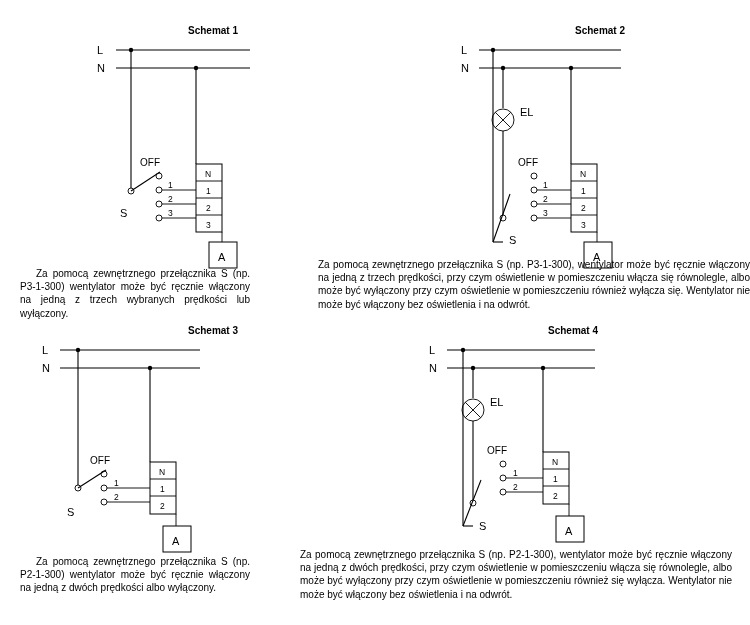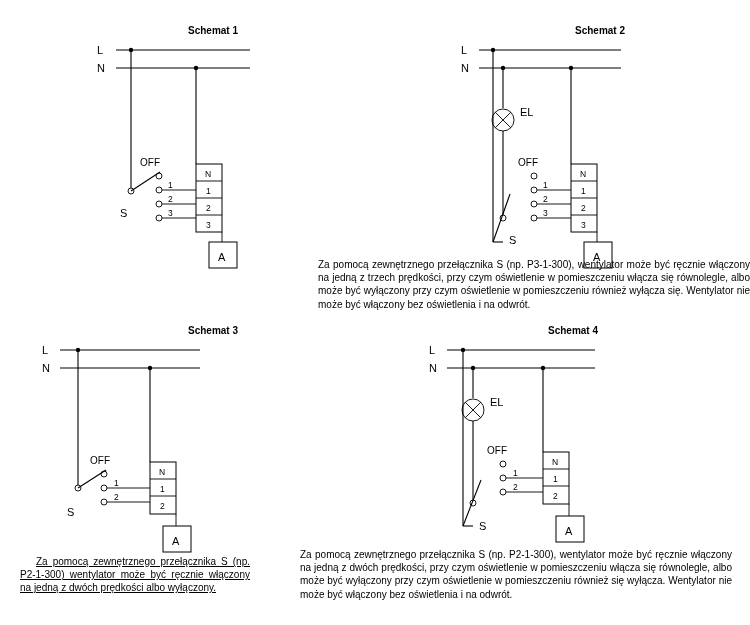--- a/index.html
+++ b/index.html
@@ -135,20 +135,21 @@
       <line class="thin" x1="222" y1="196" x2="222" y2="206"></line>
       <rect class="box" x="209" y="206" width="28" height="26"></rect>
       <text class="lbl" x="218" y="225">A</text>
 
       <text class="lbl" x="120" y="181">S</text>
 
       <text class="lbl" x="97" y="18">L</text>
       <text class="lbl" x="97" y="36">N</text>
     </svg>
 
+    <div class="caption" style="left:20px; top:267px; width:230px;"><span class="indent"></span><span>Za pomocą zewnętrznego przełącznika S (np. P3-1-300) wentylator może być ręcznie włączony na jedną z trzech wybranych prędkości lub wyłączony.</span></div>
   </div>
 
   <div class="panel" style="left:375px; top:0px; width:375px; height:312px;">
 
     <div class="panel-title" style="left:170px; top:25px;text-align:right;">Schemat 2</div>
 
     <svg width="375" height="250" style="position:absolute; left:0; top:36px;">
 
       <line class="wire" x1="104" y1="14" x2="246" y2="14"></line>
 
@@ -249,21 +250,21 @@
       <line class="thin" x1="176" y1="178" x2="176" y2="190"></line>
       <rect class="box" x="163" y="190" width="28" height="26"></rect>
       <text class="lbl" x="172" y="209">A</text>
 
       <text class="lbl" x="67" y="180">S</text>
 
       <text class="lbl" x="42" y="18">L</text>
       <text class="lbl" x="42" y="36">N</text>
     </svg>
 
-    <div class="caption" style="left:20px; top:243px; width:230px;text-decoration:underline;"><span class="indent"></span><span>Za pomocą zewnętrznego przełącznika S (np. P2-1-300) wentylator może być ręcznie włączony na jedną z dwóch prędkości albo wyłączony.</span></div>
+    <div class="caption" style="left:20px; top:243px; width:230px;"><span class="indent"></span><span>Za pomocą zewnętrznego przełącznika S (np. P2-1-300) wentylator może być ręcznie włączony na jedną z dwóch prędkości albo wyłączony.</span></div>
   </div>
 
   <div class="panel" style="left:375px; top:312px; width:375px; height:313px;">
 
     <div class="panel-title" style="left:143px; top:13px;text-align:right;">Schemat 4</div>
 
     <svg width="375" height="230" style="position:absolute; left:0; top:24px;">
 
       <line class="wire" x1="72" y1="14" x2="220" y2="14"></line>
 

